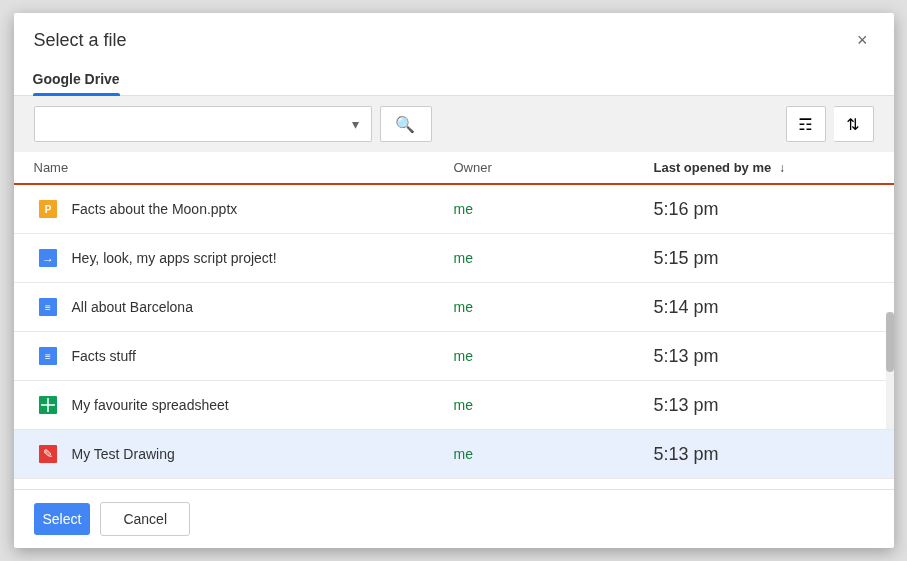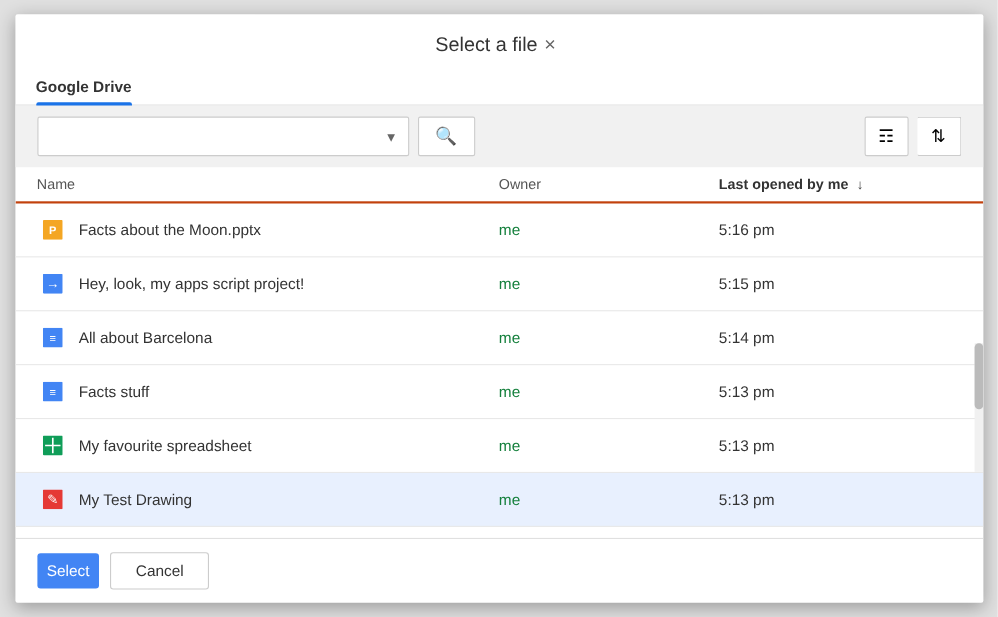--- a/index.html
+++ b/index.html
@@ -20,21 +20,21 @@
       border-radius: 2px;
       box-shadow: 0 4px 16px rgba(0,0,0,0.3);
       display: flex;
       flex-direction: column;
       position: relative;
       overflow: hidden;
     }
     .dialog-header {
       display: flex;
       align-items: center;
-      justify-content: center;
+      justify-content: space-between;
       padding: 16px 20px 0 20px;
     }
     .dialog-title {
       font-size: 18px;
       color: #333;
       font-weight: normal;
     }
     .close-btn {
       font-size: 18px;
       color: #666;
@@ -166,21 +166,21 @@
     .file-icon {
       width: 28px;
       height: 28px;
       display: flex;
       align-items: center;
       justify-content: center;
       flex-shrink: 0;
       border-radius: 2px;
     }
     .file-owner { font-size: 14px; color: #15803d; }
-    .file-time { font-size: 14px; color: #333; }
+    .file-time { font-size: 18px; color: #333; }
     .scrollbar-track {
       position: absolute;
       right: 0;
       top: 160px;
       bottom: 60px;
       width: 8px;
       background: #f1f1f1;
     }
     .scrollbar-thumb {
       width: 8px;

